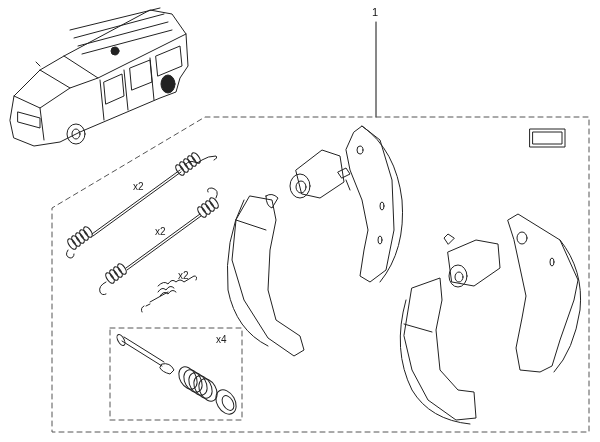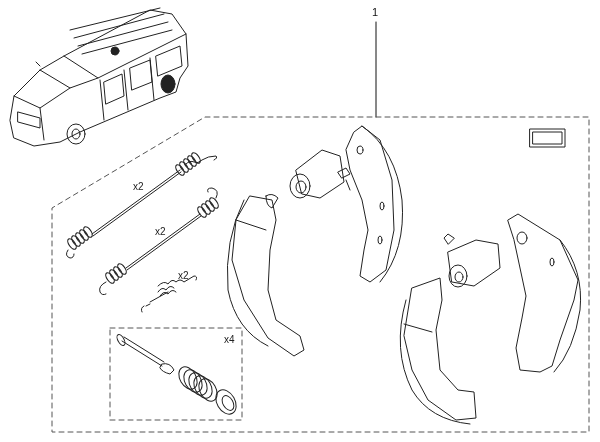--- a/index.html
+++ b/index.html
@@ -150,13 +150,13 @@
     </g>
   </g>
 </svg>
 
 <div class="wm"></div>
 
 <div class="ref" style="left:372px; top:6px;">1</div>
 <div class="lbl" style="left:133px; top:181px;">x2</div>
 <div class="lbl" style="left:155px; top:226px;">x2</div>
 <div class="lbl" style="left:178px; top:270px;">x2</div>
-<div class="lbl" style="left:224px; top:334px;">x4</div>
+<div class="lbl" style="left:216px; top:334px;">x4</div>
 
 </body></html>

